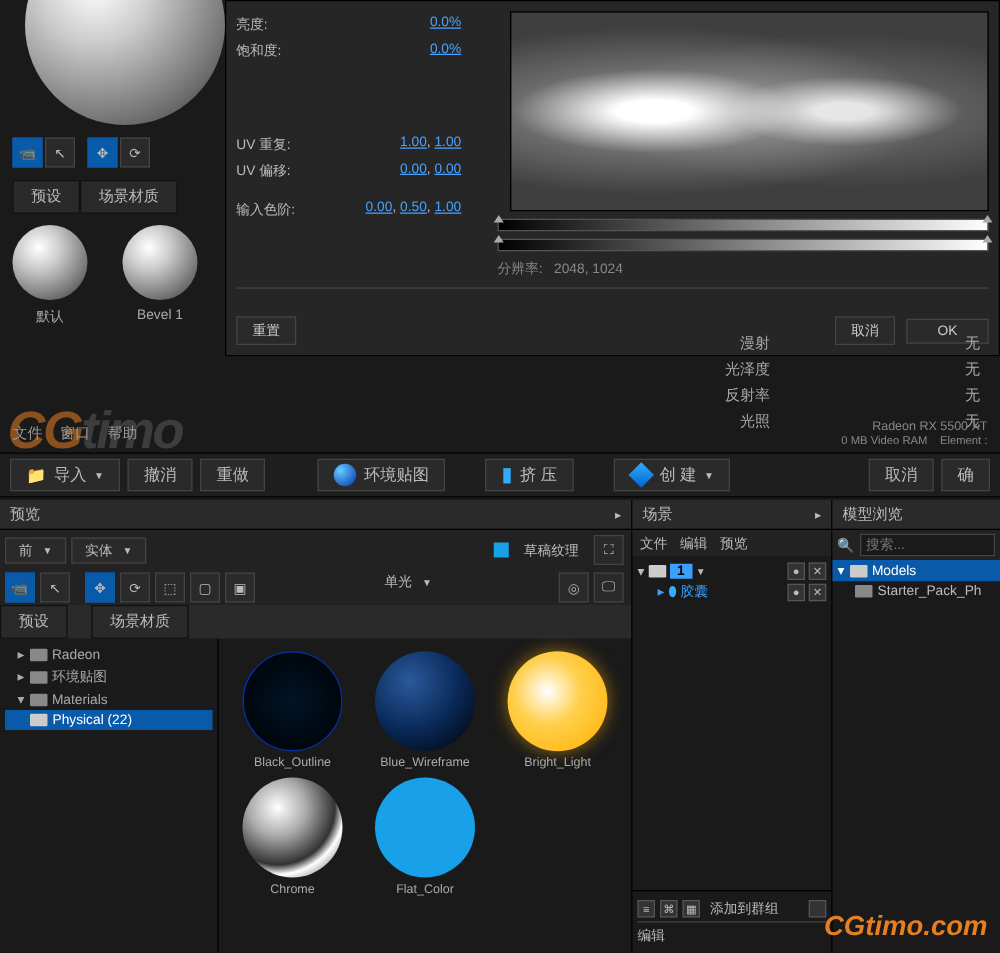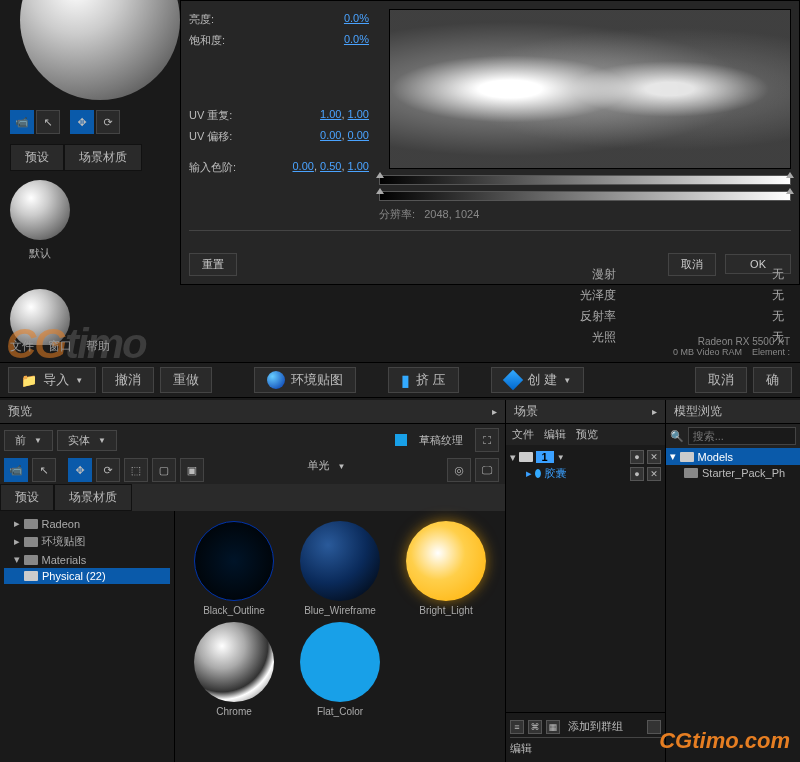--- a/index.html
+++ b/index.html
@@ -1,18 +1,18 @@
 <!DOCTYPE html>
 <html><head>
 <meta charset="utf-8">
 <style>
   * { box-sizing: border-box; margin: 0; padding: 0; font-family: "Microsoft YaHei", sans-serif; }
   body { background: #1a1a1a; color: #bbb; font-size: 11px; width: 800px; height: 762px; overflow: hidden; position: relative; }
   .link-val { color: #4aa3ff; text-decoration: underline; cursor: pointer; }
-  .row { display: flex; align-items: center; }
+  .row { display: flex; align-items: center; gap: 19px; }
   .btn { background: #2a2a2a; border: 1px solid #444; padding: 3px 12px; color: #ccc; font-size: 11px; cursor: pointer; }
   .tbtn { width: 24px; height: 24px; display: flex; align-items: center; justify-content: center; background: #2a2a2a; border: 1px solid #444; margin-right: 2px; }
   .tbtn.blue { background: #0a5aaa; border-color: #0a5aaa; }
   .tab { padding: 4px 14px; background: #2a2a2a; border: 1px solid #111; font-size: 12px; }
   .sep { height: 1px; background: #444; margin: 1px 0; }
 
   
   #top-area { position: relative; height: 345px; background: #1a1a1a; overflow: hidden; }
   #dialog { position: absolute; left: 180px; top: 0; width: 620px; background: #262626; border: 1px solid #000; padding: 8px; }
   #dialog .params { width: 180px; }
@@ -20,21 +20,21 @@
   #dialog .env-preview { flex: 1; height: 160px; background: radial-gradient(ellipse at 30% 50%, #fff 8%, #555 30%, #222 60%), radial-gradient(ellipse at 70% 50%, #ddd 6%, #444 25%, #222 55%); background-blend-mode: screen; border: 1px solid #000; margin-left: 10px; }
   .gradient-bar { height: 10px; background: linear-gradient(to right, #000, #fff); border: 1px solid #555; margin: 6px 0 2px 0; position: relative; }
   .gradient-bar::before, .gradient-bar::after { content: ""; position: absolute; top: -4px; width: 0; height: 0; border-left: 4px solid transparent; border-right: 4px solid transparent; border-bottom: 6px solid #aaa; }
   .gradient-bar::before { left: -4px; }
   .gradient-bar::after { right: -4px; }
 
   #top-left { position: absolute; left: 0; top: 0; width: 180px; height: 260px; }
   #top-left .sphere-big { position: absolute; left: -20px; top: -20px; width: 220px; height: 130px; overflow: hidden; }
   #top-left .toolbar { position: absolute; top: 110px; left: 10px; display: flex; }
   #top-left .tabs { position: absolute; top: 144px; left: 10px; display: flex; }
-  #top-left .presets { position: absolute; top: 180px; left: 10px; display: flex; gap: 28px; flex-direction: column; }
+  #top-left .presets { position: absolute; top: 180px; left: 10px; display: flex; gap: 28px; }
 
   .sphere { border-radius: 50%; background: radial-gradient(circle at 35% 30%, #fff, #ccc 30%, #777 70%, #333); }
   .sphere-sm { width: 60px; height: 60px; }
   .preset-item { text-align: center; font-size: 11px; color: #aaa; }
 
   #channel-list { position: absolute; right: 0; top: 264px; width: 260px; }
   #channel-list .ch-row { display: flex; justify-content: space-between; padding: 2px 16px; font-size: 12px; color: #aaa; }
   #channel-list .ch-row span:first-child { width: 60px; text-align: right; margin-right: 40px; }
 
   #menubar { position: absolute; top: 336px; left: 0; right: 0; height: 20px; display: flex; gap: 14px; padding: 2px 10px; font-size: 12px; color: #999; }

